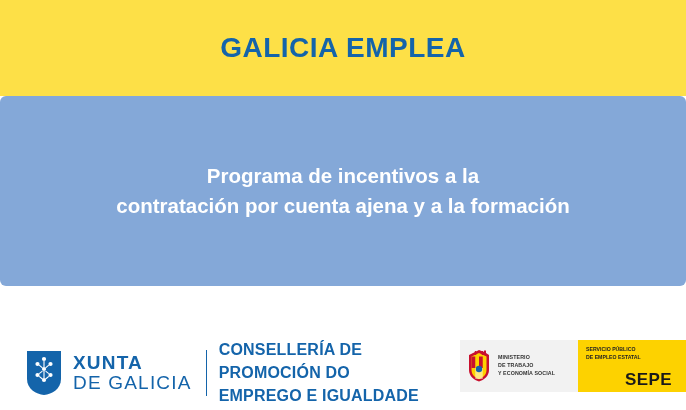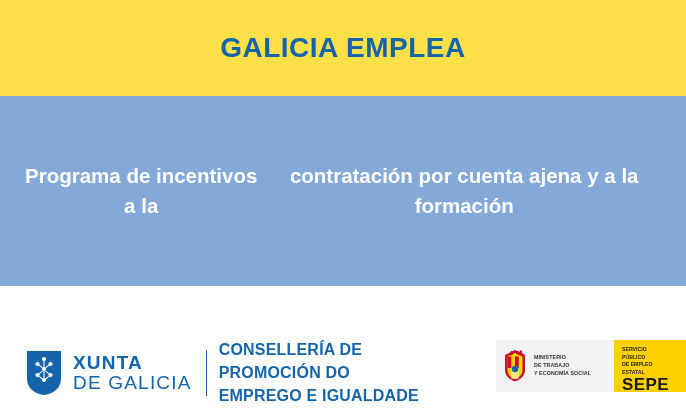--- a/index.html
+++ b/index.html
@@ -36,23 +36,24 @@
     text-align: center;
   }
 
   
   .banner {
     height: 190px;
     background: #84a8d8;
     display: flex;
     align-items: center;
     justify-content: center;
-    flex-direction: row;
+    flex-direction: column;
     padding: 0 20px;
     box-sizing: border-box;
+    border-radius: 6px;
   }
   .banner-text {
     color: #ffffff;
     font-size: 20.5px;
     font-weight: bold;
     text-align: center;
     line-height: 1.45;
     max-width: 620px;
   }
 
@@ -136,23 +137,23 @@
   }
   .ministerio-text {
     color: #333333;
     font-size: 5.3px;
     line-height: 1.5;
     font-weight: bold;
     letter-spacing: 0.1px;
   }
   .sepe {
     background: #fdd200;
-    width: 72px;
+    width: 108px;
     box-sizing: border-box;
-    padding: 6px 20px 4px 8px;
+    padding: 6px 14px 4px 8px;
     display: flex;
     flex-direction: column;
     justify-content: space-between;
   }
   .sepe-top {
     color: #222222;
     font-size: 5.2px;
     line-height: 1.45;
     font-weight: bold;
   }

